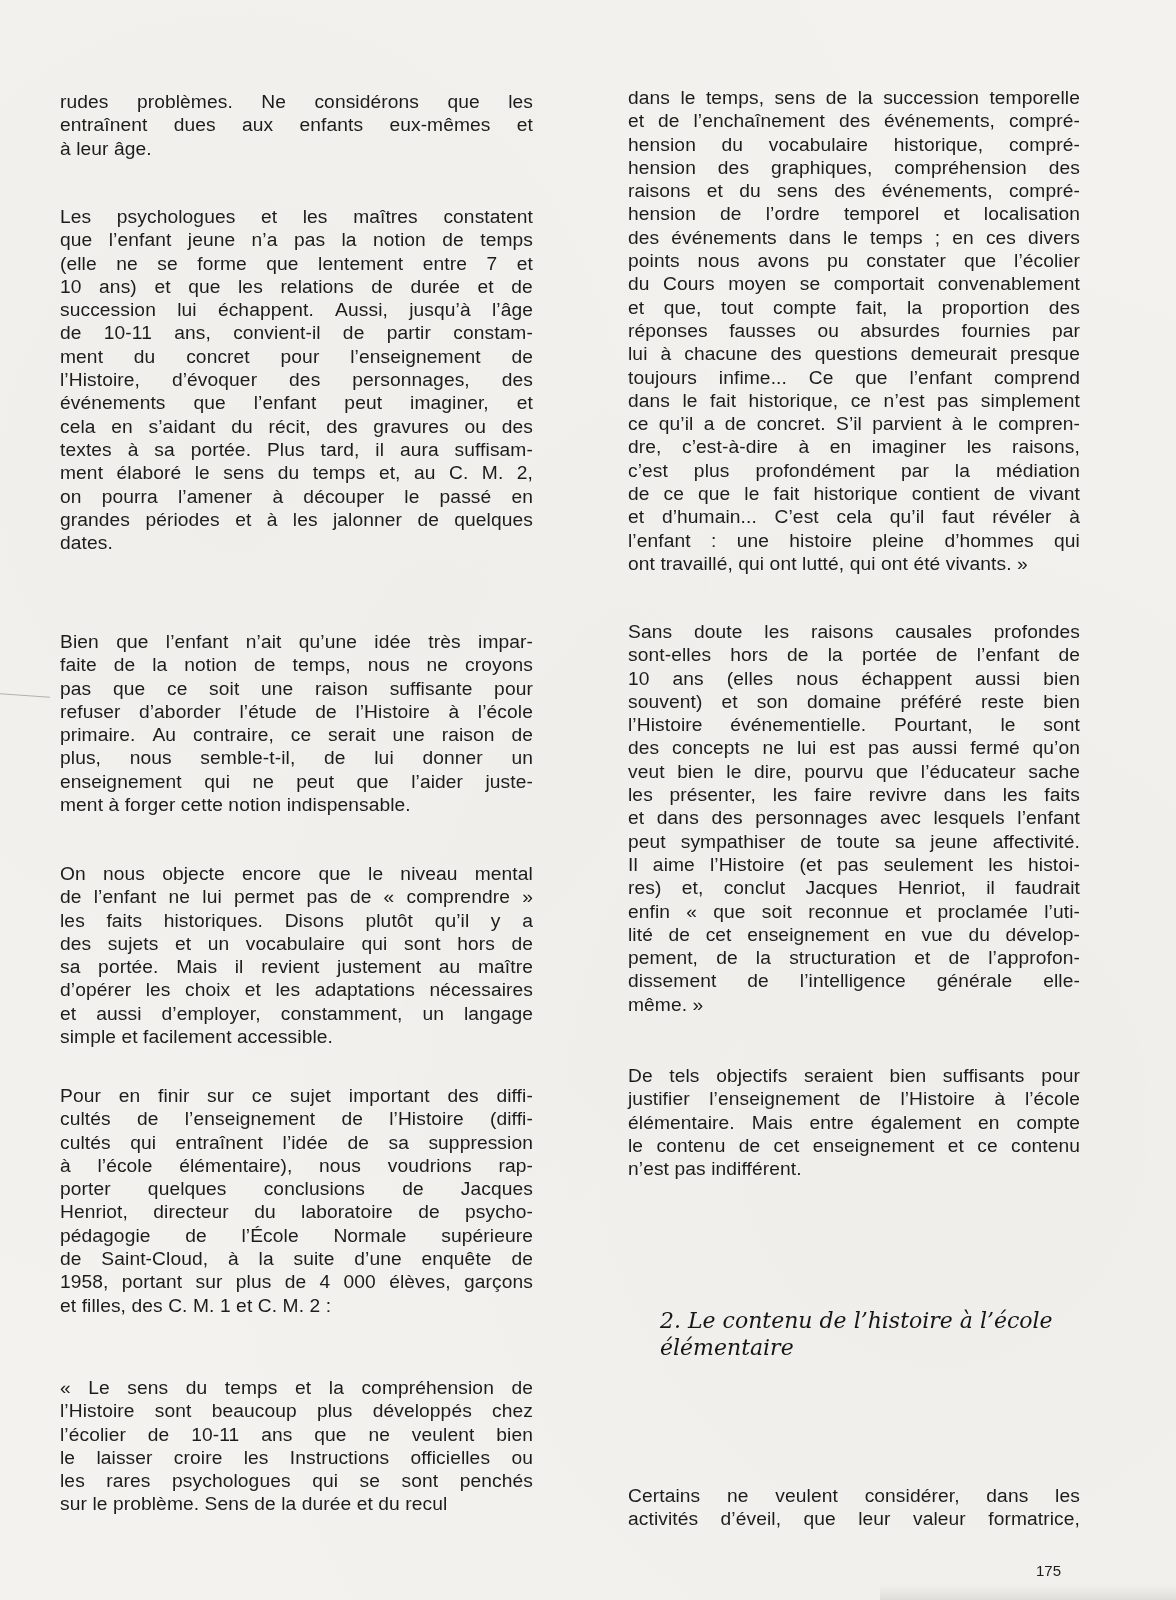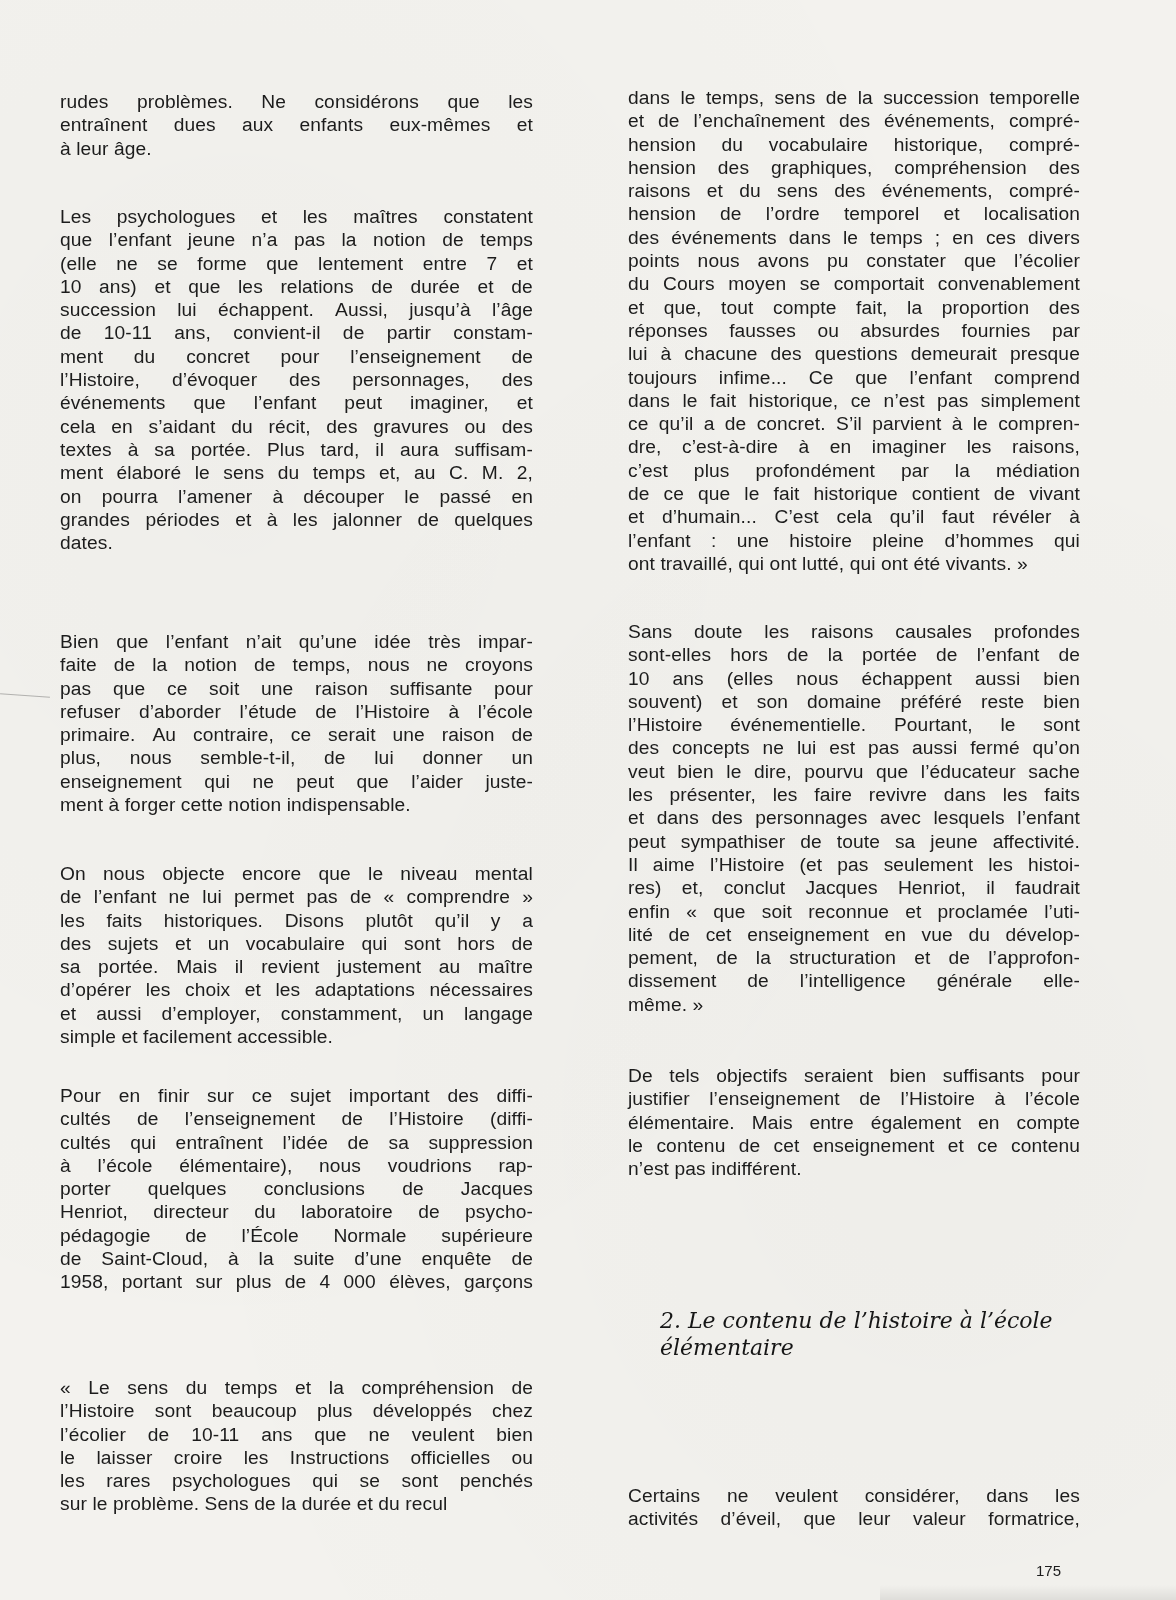--- a/index.html
+++ b/index.html
@@ -561,20 +561,21 @@
             <span>portant</span>
             <span>sur</span>
             <span>plus</span>
             <span>de</span>
             <span>4</span>
             <span>000</span>
             <span>élèves,</span>
             <span>garçons</span>
           </span>
         </span>
+        <span class="line last">et filles, des C. M. 1 et C. M. 2 :</span>
       </div>
       <div class="para" style="top: 1294px;">
         <span class="line">
           <span class="line-inner">
             <span>«</span>
             <span>Le</span>
             <span>sens</span>
             <span>du</span>
             <span>temps</span>
             <span>et</span>

